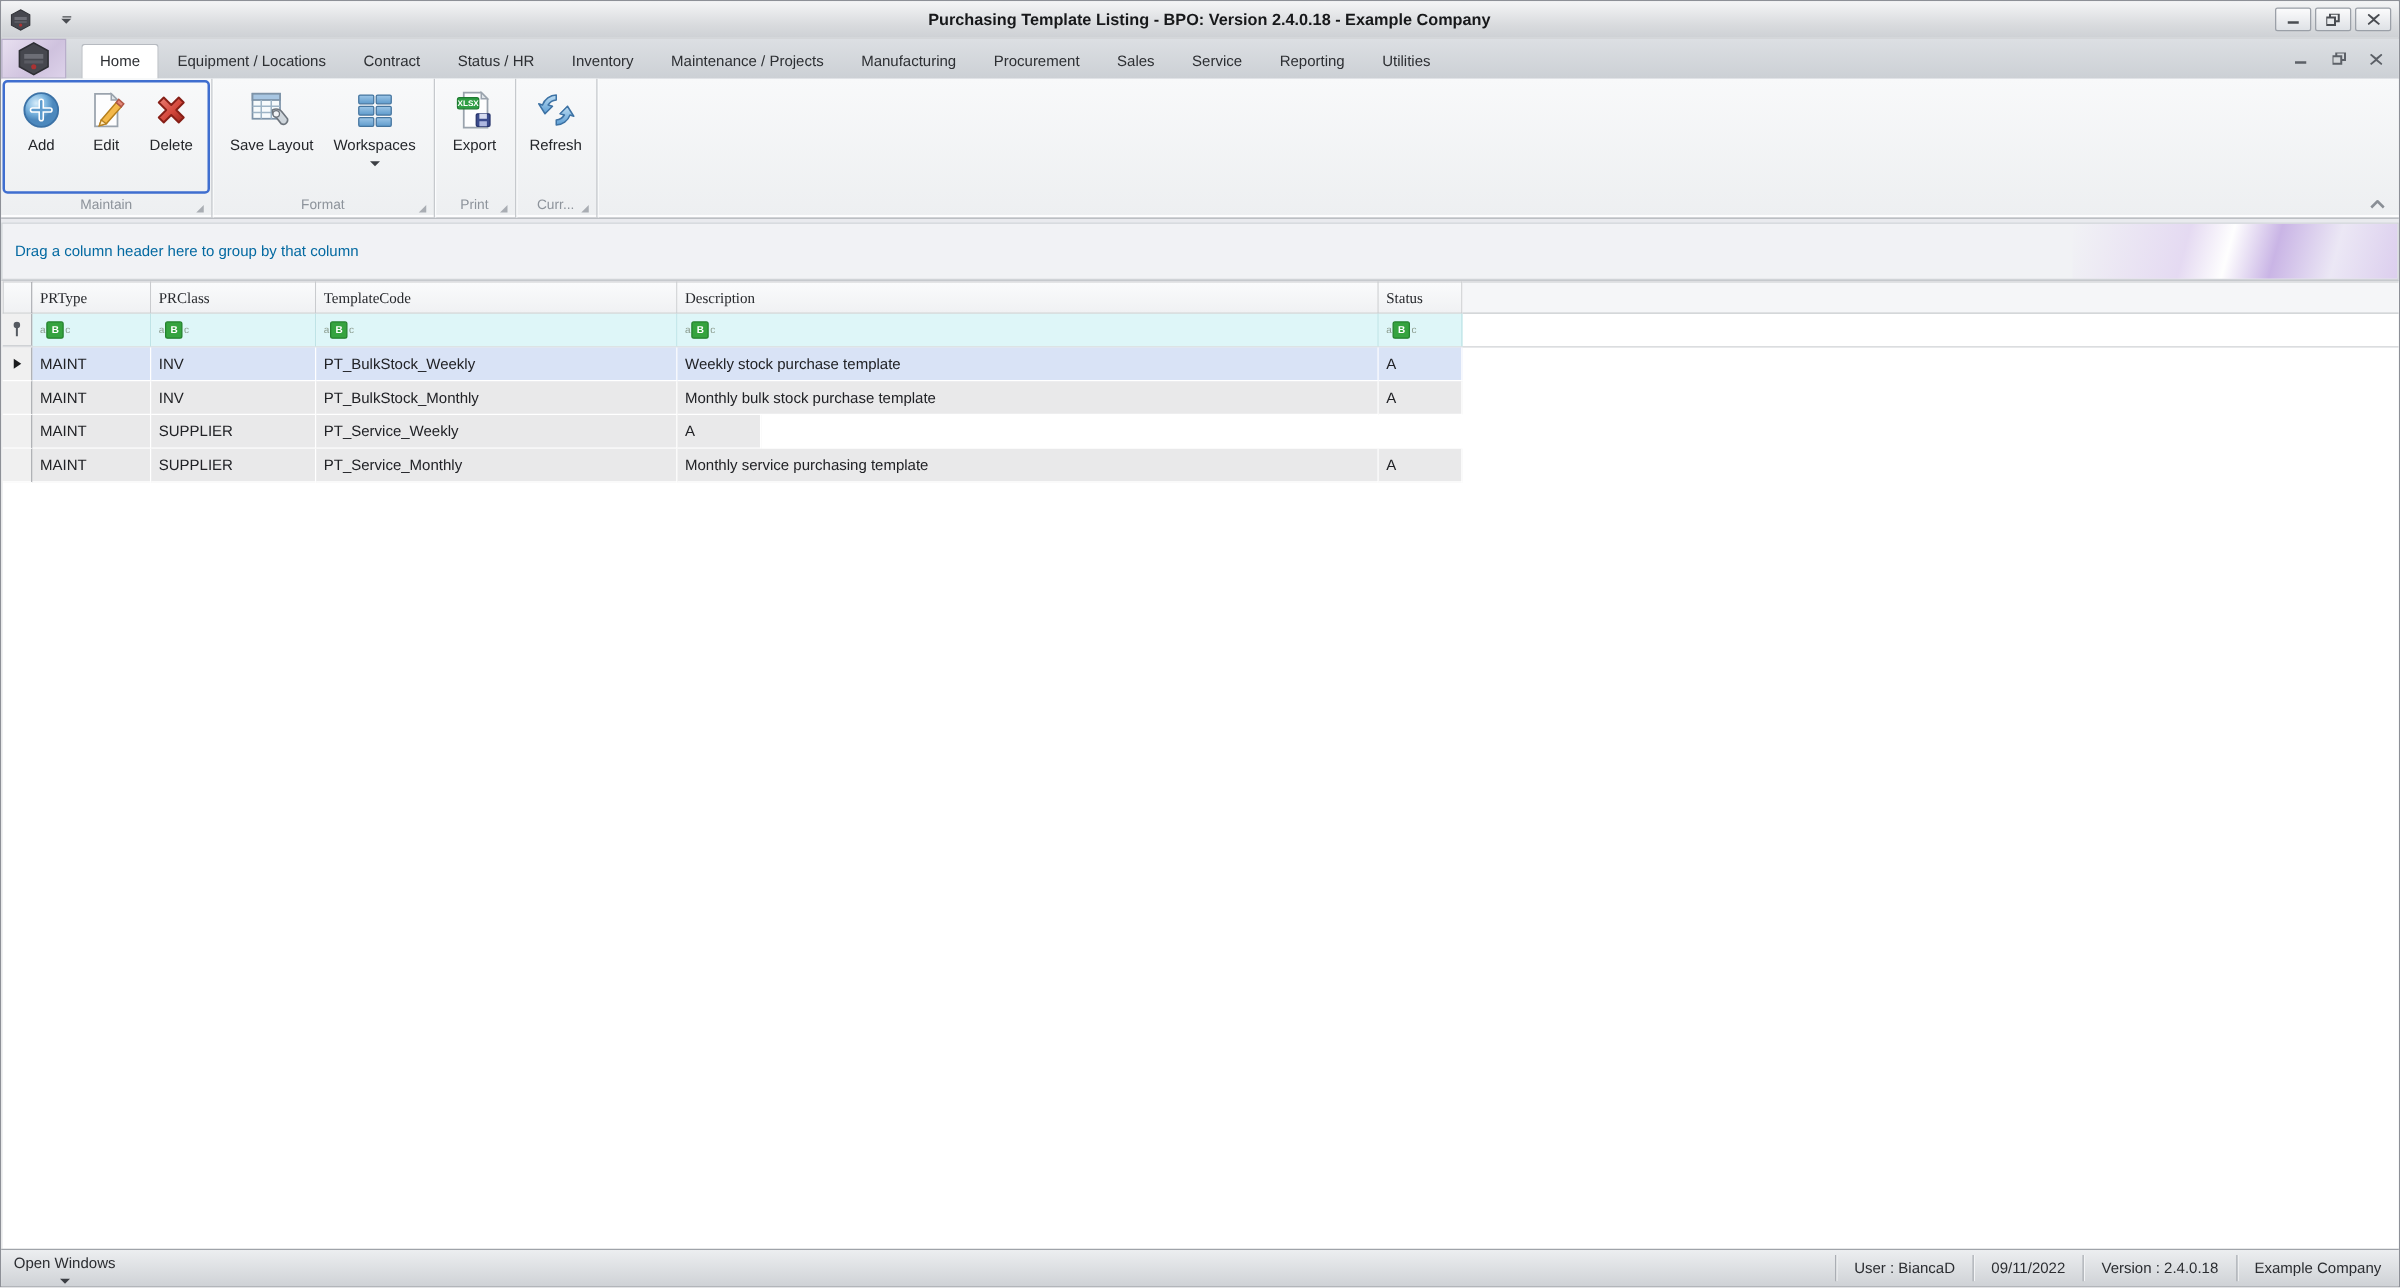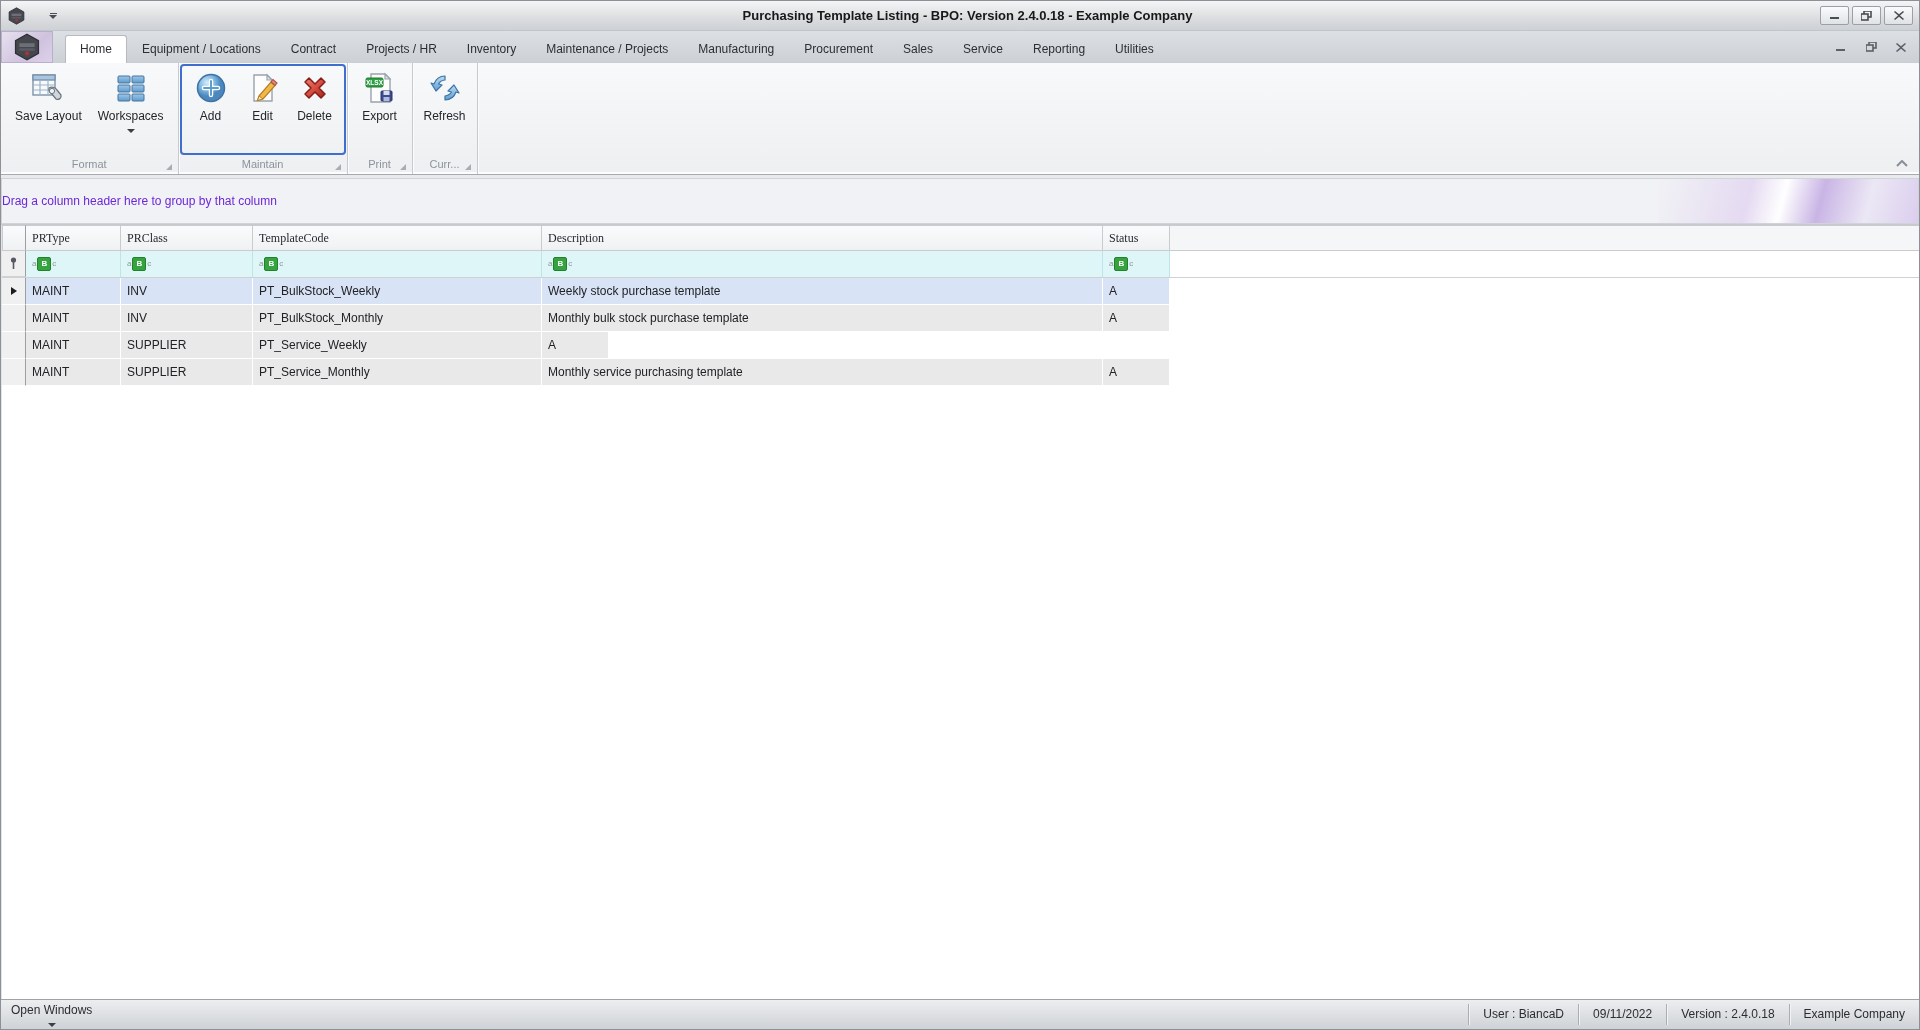--- a/index.html
+++ b/index.html
@@ -37,21 +37,21 @@
   .rgroup.highlight .rgroup-buttons { outline:2px solid #3f6ecf; outline-offset:-1px; border-radius:3px; }
   .rbtn { width:52px; display:flex; flex-direction:column; align-items:center; gap:5px; padding-top:5px; cursor:pointer; border-radius:2px; }
   .rbtn.wide { width:auto; padding:5px 8px 0 8px; }
   .rbtn .lbl { color:#24262a; white-space:nowrap; }
   .rbtn .drop-arr { width:0; height:0; border-left:4px solid transparent; border-right:4px solid transparent; border-top:4px solid #3b3e43; margin-top:1px; }
   .ribbon-collapse { position:absolute; right:8px; bottom:4px; width:18px; height:14px; cursor:pointer; }
 
   
   .bandwrap { flex:0 0 50px; background:#e9eaee; padding-top:3px; border-bottom:1px solid #c6c9cd; }
   .groupband { height:46px; background:#f1f2f5; border:1px solid #d0d3d7; position:relative; display:flex; align-items:center; overflow:hidden; }
-  .groupband .hint { color:#6d28d9; }
+  .groupband .hint { color:#0369a1; padding-left:10px; }
   .band-swoosh { position:absolute; right:0; top:0; width:260px; height:100%;
     background:linear-gradient(105deg, rgba(241,242,245,0) 0%, rgba(222,205,240,.65) 35%, rgba(255,255,255,.95) 48%, rgba(188,160,224,.75) 62%, rgba(230,221,245,.5) 80%, rgba(205,182,233,.6) 100%); }
 
   
   .gridarea { flex:1; background:#fff; overflow:hidden; border-left:1px solid #e2e3e5; }
   .grow { display:flex; }
   .gcell { flex:0 0 auto; display:flex; align-items:center; padding:0 6px; overflow:hidden; white-space:nowrap; }
   .c0{width:95px} .c1{width:132px} .c2{width:289px} .c3{width:561px} .c4{width:67px}
   .ind { width:24px; flex:0 0 24px; display:flex; align-items:center; justify-content:center; }
   .hdr-row { height:26px; }
@@ -122,21 +122,21 @@
         <polygon points="10,1 19,6 19,16 10,21 1,16 1,6" fill="#46474e" stroke="#2e2f34"></polygon>
         <rect x="4" y="8" width="12" height="3" fill="#6d6e76"></rect>
         <rect x="4" y="12" width="12" height="2" fill="#5a5b63"></rect>
         <circle cx="10" cy="16" r="1.6" fill="#a33"></circle>
       </svg>
     </div>
     <div class="tabs" id="tabs">
         <div class="tab selected">Home</div>
         <div class="tab">Equipment / Locations</div>
         <div class="tab">Contract</div>
-        <div class="tab">Projects / HR</div>
+        <div class="tab">Status / HR</div>
         <div class="tab">Inventory</div>
         <div class="tab">Maintenance / Projects</div>
         <div class="tab">Manufacturing</div>
         <div class="tab">Procurement</div>
         <div class="tab">Sales</div>
         <div class="tab">Service</div>
         <div class="tab">Reporting</div>
         <div class="tab">Utilities</div>
       </div>
     <div class="mdi-btns">
@@ -153,20 +153,67 @@
         </div>
       <div class="mdi-btn">
           <svg width="10" height="9" viewBox="0 0 10 9">
             <path d="M1 0 L5 3.2 L9 0 L10 1 L6 4.5 L10 8 L9 9 L5 5.8 L1 9 L0 8 L4 4.5 L0 1 Z" fill="#5c6067"></path>
           </svg>
         </div>
     </div>
   </div>
 
   <div class="ribbon">
+
+    <div class="rgroup highlight">
+      <div class="rgroup-buttons">
+        <div class="rbtn">
+          <svg width="32" height="32" viewBox="0 0 32 32">
+            <defs>
+                <radialGradient id="addg" cx="35%" cy="30%">
+                  <stop offset="0%" stop-color="#d6ecfa"></stop>
+                  <stop offset="60%" stop-color="#7db6e0"></stop>
+                  <stop offset="100%" stop-color="#4c88bd"></stop>
+                </radialGradient>
+              </defs>
+            <circle cx="16" cy="16" r="13.5" fill="url(#addg)" stroke="#3c72a6" stroke-width="1.5"></circle>
+            <path d="M16 9 v14 M9 16 h14" stroke="#fff" stroke-width="4.5" stroke-linecap="round"></path>
+            <path d="M16 9 v14 M9 16 h14" stroke="#5e9cce" stroke-width="2" stroke-linecap="round"></path>
+          </svg>
+          <span class="lbl">Add</span>
+        </div>
+        <div class="rbtn">
+          <svg width="32" height="32" viewBox="0 0 32 32">
+            <path d="M7 3 h13 l5 5 v21 H7 Z" fill="#fdfdfe" stroke="#9aa3ad" stroke-width="1.4"></path>
+            <path d="M20 3 l5 5 h-5 Z" fill="#dfe5ea" stroke="#9aa3ad" stroke-width="1.2"></path>
+            <path d="M12 24 L24 10 l4 3.5 L16 27 l-5.5 1.5 Z" fill="#f3b84a" stroke="#b57f1e" stroke-width="1.2"></path>
+            <path d="M24 10 l4 3.5 2-2.5 -4-3.5 Z" fill="#e2897a" stroke="#b05545" stroke-width="1.2"></path>
+            <path d="M12 24 l4 3 -5.5 1.5 Z" fill="#ffe9bd" stroke="#b57f1e" stroke-width="1"></path>
+          </svg>
+          <span class="lbl">Edit</span>
+        </div>
+        <div class="rbtn">
+          <svg width="32" height="32" viewBox="0 0 32 32">
+            <defs>
+                <linearGradient id="delg" x1="0" y1="0" x2="1" y2="1">
+                  <stop offset="0%" stop-color="#ea8075"></stop>
+                  <stop offset="55%" stop-color="#d4483c"></stop>
+                  <stop offset="100%" stop-color="#9e251c"></stop>
+                </linearGradient>
+              </defs>
+            <path d="M6 10 L10 6 L16 12 L22 6 L26 10 L20 16 L26 22 L22 26 L16 20 L10 26 L6 22 L12 16 Z" fill="url(#delg)" stroke="#871f17" stroke-width="1.5" stroke-linejoin="round"></path>
+          </svg>
+          <span class="lbl">Delete</span>
+        </div>
+      </div>
+      <div class="rgroup-label">
+        <span>Maintain</span>
+        <div class="launcher"></div>
+      </div>
+    </div>
 
     <div class="rgroup">
       <div class="rgroup-buttons">
         <div class="rbtn wide">
           <svg width="34" height="32" viewBox="0 0 34 32">
             <rect x="2" y="3" width="22" height="20" fill="#f6fafc" stroke="#7d93a8" stroke-width="1.4"></rect>
             <rect x="2" y="3" width="22" height="5" fill="#a8c6e2" stroke="#7d93a8" stroke-width="1.4"></rect>
             <path d="M2 13 h22 M2 18 h22 M9 8 v15 M17 8 v15" stroke="#9db4c6" stroke-width="1.2"></path>
             <path d="M18 16 a6 6 0 0 1 8 2 l4 5 a3.5 3.5 0 0 1 -5 4 l-4 -5 a6 6 0 0 1 -3 -6 Z" fill="#cfd6dc" stroke="#6e757d" stroke-width="1.3"></path>
             <circle cx="21" cy="19" r="2.6" fill="#f2f4f6" stroke="#6e757d" stroke-width="1"></circle>
@@ -193,67 +240,20 @@
           <span class="lbl">Workspaces</span>
           <div class="drop-arr"></div>
         </div>
       </div>
       <div class="rgroup-label">
         <span>Format</span>
         <div class="launcher"></div>
       </div>
     </div>
 
-    <div class="rgroup highlight">
-      <div class="rgroup-buttons">
-        <div class="rbtn">
-          <svg width="32" height="32" viewBox="0 0 32 32">
-            <defs>
-                <radialGradient id="addg" cx="35%" cy="30%">
-                  <stop offset="0%" stop-color="#d6ecfa"></stop>
-                  <stop offset="60%" stop-color="#7db6e0"></stop>
-                  <stop offset="100%" stop-color="#4c88bd"></stop>
-                </radialGradient>
-              </defs>
-            <circle cx="16" cy="16" r="13.5" fill="url(#addg)" stroke="#3c72a6" stroke-width="1.5"></circle>
-            <path d="M16 9 v14 M9 16 h14" stroke="#fff" stroke-width="4.5" stroke-linecap="round"></path>
-            <path d="M16 9 v14 M9 16 h14" stroke="#5e9cce" stroke-width="2" stroke-linecap="round"></path>
-          </svg>
-          <span class="lbl">Add</span>
-        </div>
-        <div class="rbtn">
-          <svg width="32" height="32" viewBox="0 0 32 32">
-            <path d="M7 3 h13 l5 5 v21 H7 Z" fill="#fdfdfe" stroke="#9aa3ad" stroke-width="1.4"></path>
-            <path d="M20 3 l5 5 h-5 Z" fill="#dfe5ea" stroke="#9aa3ad" stroke-width="1.2"></path>
-            <path d="M12 24 L24 10 l4 3.5 L16 27 l-5.5 1.5 Z" fill="#f3b84a" stroke="#b57f1e" stroke-width="1.2"></path>
-            <path d="M24 10 l4 3.5 2-2.5 -4-3.5 Z" fill="#e2897a" stroke="#b05545" stroke-width="1.2"></path>
-            <path d="M12 24 l4 3 -5.5 1.5 Z" fill="#ffe9bd" stroke="#b57f1e" stroke-width="1"></path>
-          </svg>
-          <span class="lbl">Edit</span>
-        </div>
-        <div class="rbtn">
-          <svg width="32" height="32" viewBox="0 0 32 32">
-            <defs>
-                <linearGradient id="delg" x1="0" y1="0" x2="1" y2="1">
-                  <stop offset="0%" stop-color="#ea8075"></stop>
-                  <stop offset="55%" stop-color="#d4483c"></stop>
-                  <stop offset="100%" stop-color="#9e251c"></stop>
-                </linearGradient>
-              </defs>
-            <path d="M6 10 L10 6 L16 12 L22 6 L26 10 L20 16 L26 22 L22 26 L16 20 L10 26 L6 22 L12 16 Z" fill="url(#delg)" stroke="#871f17" stroke-width="1.5" stroke-linejoin="round"></path>
-          </svg>
-          <span class="lbl">Delete</span>
-        </div>
-      </div>
-      <div class="rgroup-label">
-        <span>Maintain</span>
-        <div class="launcher"></div>
-      </div>
-    </div>
-
     <div class="rgroup">
       <div class="rgroup-buttons">
         <div class="rbtn">
           <svg width="32" height="32" viewBox="0 0 32 32">
             <path d="M7 2 h14 l5 5 v23 H7 Z" fill="#fdfdfe" stroke="#9aa3ad" stroke-width="1.4"></path>
             <path d="M21 2 l5 5 h-5 Z" fill="#dfe5ea" stroke="#9aa3ad" stroke-width="1.2"></path>
             <rect x="2" y="6" width="17" height="9" rx="1.5" fill="#2f9e44" stroke="#1e7a30" stroke-width="1"></rect>
             <text x="10.5" y="13" text-anchor="middle" font-family="Liberation Sans, sans-serif" font-size="6.5" font-weight="bold" fill="#fff">XLSX</text>
             <rect x="17" y="19" width="11" height="10" rx="1" fill="#3b4b8c" stroke="#27346b" stroke-width="1"></rect>
             <rect x="19.5" y="19" width="6" height="4" fill="#d7dcf0"></rect>

